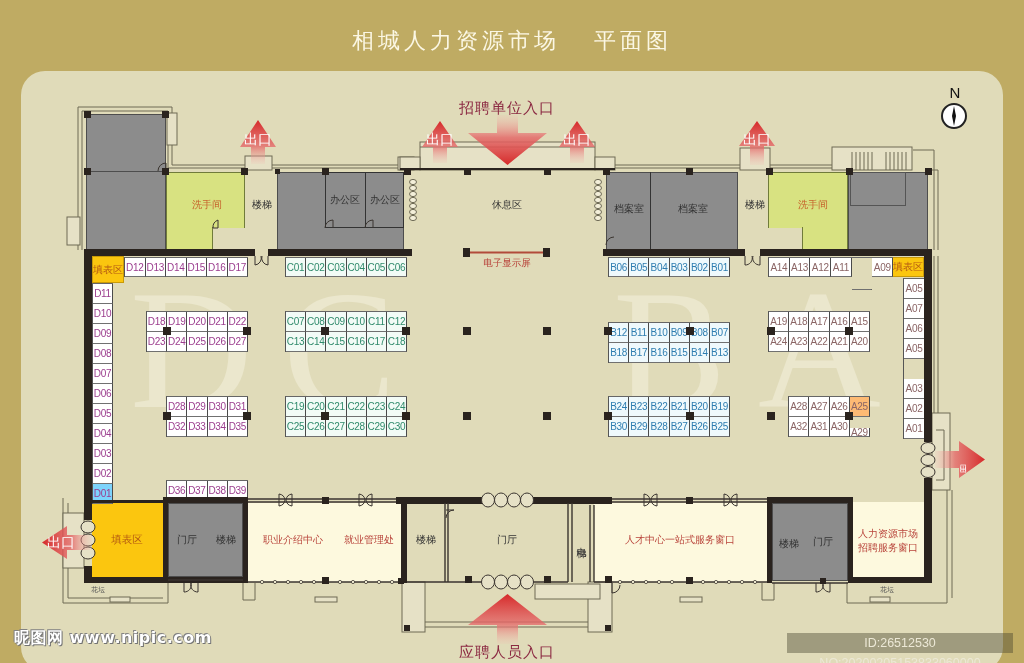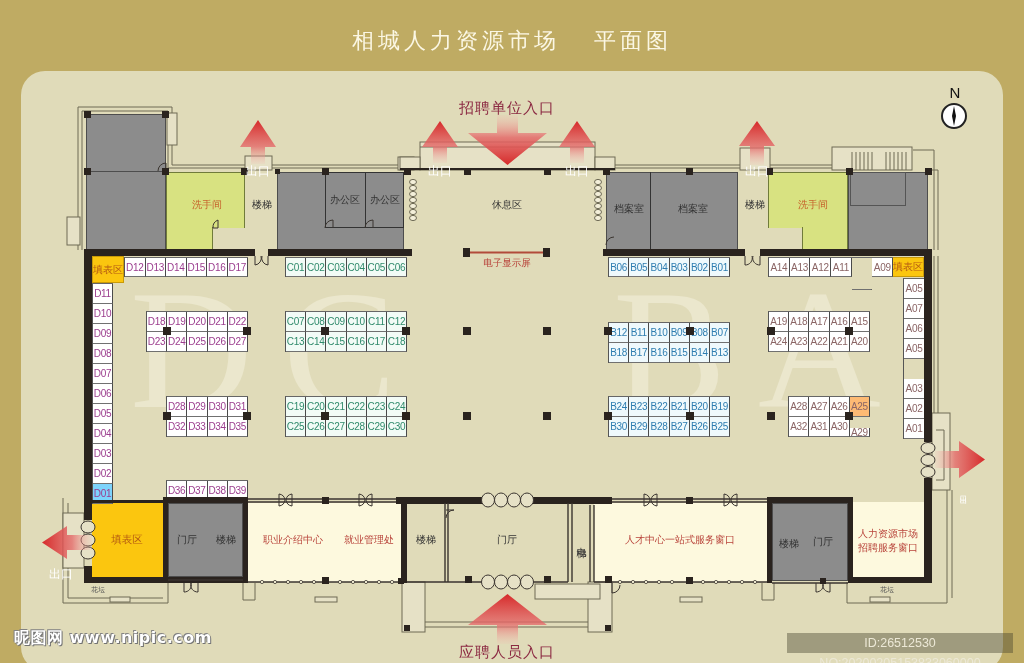--- a/index.html
+++ b/index.html
@@ -22,21 +22,21 @@
   .lbl.form{color:#b55b12;font-size:10.5px;}
   .lbl.tiny{font-size:7px;color:#555;}
   .lbl.vert{writing-mode:vertical-rl;letter-spacing:1px;}
   .entry{position:absolute;transform:translate(-50%,-50%);font-family:"DejaVu Sans",sans-serif;font-size:15px;color:#8b2942;letter-spacing:1px;white-space:nowrap;}
   .booths{position:absolute;display:grid;box-sizing:border-box;border-left:1px solid #555;border-top:1px solid #666;}
   .booth{box-sizing:border-box;border-right:1px solid #4a4a4a;border-bottom:1px solid #707070;display:flex;align-items:center;justify-content:center;font-size:10px;letter-spacing:-0.3px;background:#fff;overflow:hidden;white-space:nowrap;}
   .formbox{position:absolute;background:#fbc60f;box-sizing:border-box;border:1px solid #c99a08;display:flex;align-items:center;justify-content:center;font-family:"DejaVu Sans",sans-serif;font-size:10px;color:#b55b12;}
   svg.plan{position:absolute;left:0;top:0;pointer-events:none;}
   .arrow{position:absolute;}
   .arrow svg{position:absolute;left:0;top:0;}
-  .exit-lbl{position:absolute;transform:translate(-50%,-50%);color:#fff;font-size:12px;font-family:"DejaVu Sans",sans-serif;white-space:nowrap;margin-top:31px;}
+  .exit-lbl{position:absolute;transform:translate(-50%,-50%);color:#fff;font-size:14px;font-family:"DejaVu Sans",sans-serif;white-space:nowrap;}
   .compass{position:absolute;left:941px;top:103px;width:22px;height:22px;border-radius:50%;background:#fff;border:2px solid #222;}
   .compass-n{position:absolute;left:955px;top:92px;transform:translate(-50%,-50%);font-size:15px;color:#111;font-family:"Liberation Sans",sans-serif;}
   .wm-site{position:absolute;left:14px;top:628px;font-size:16px;font-weight:bold;color:#fff;font-family:"DejaVu Sans",sans-serif;text-shadow:0 0 1px #555,1px 1px 0 #777,-1px -1px 0 #888;letter-spacing:0.5px;}
   .wm-id{position:absolute;left:787px;top:633px;width:226px;height:20px;background:rgba(70,66,46,0.42);color:#ece8d6;font-size:12.5px;line-height:20px;text-align:center;font-family:"Liberation Sans",sans-serif;}
 </style>
 </head>
 <body>
 
 <div class="canvas">
 

